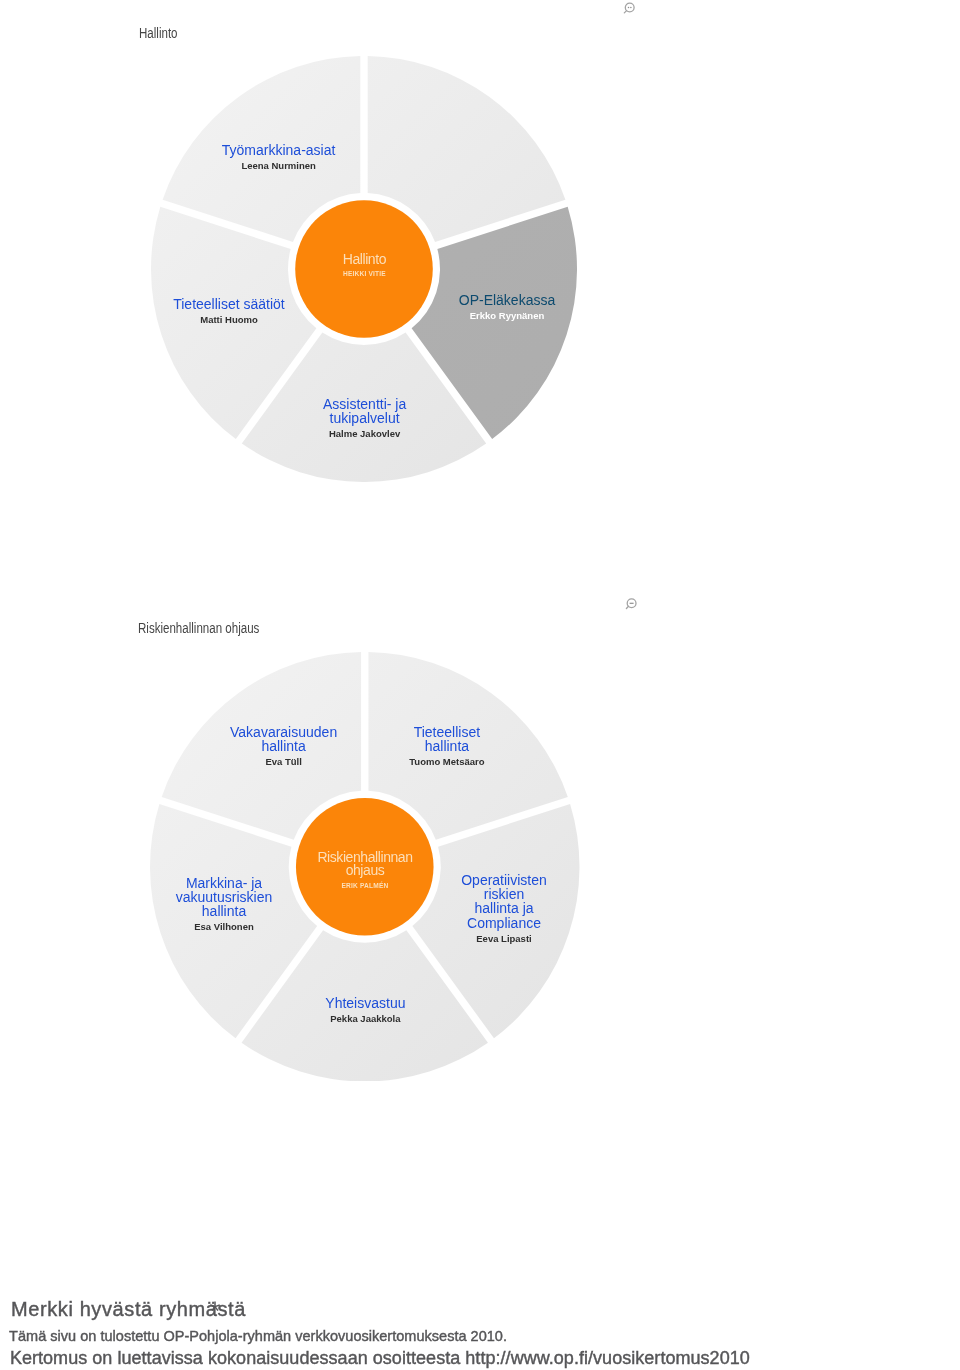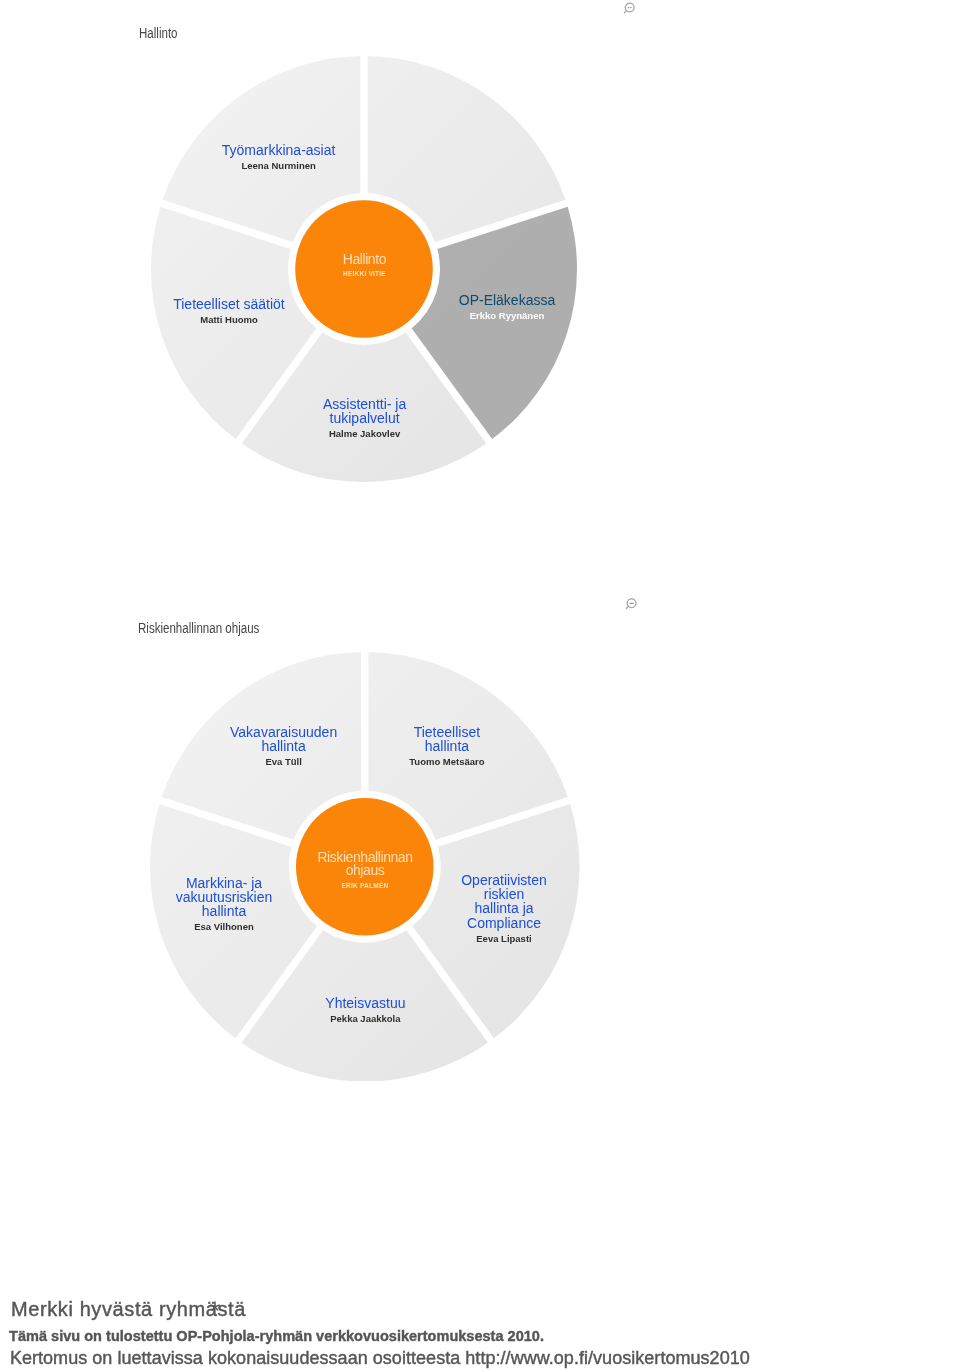--- a/index.html
+++ b/index.html
@@ -181,17 +181,17 @@
   </div>
   <svg class="star-mark" style="position:absolute;left:200.5px;top:1301.2px;" width="12" height="12" viewBox="0 0 12 12">
     <g stroke="#565658" stroke-width="1.5" stroke-linecap="butt">
       <line x1="6" y1="5.6" x2="6" y2="0.6"></line>
       <line x1="6" y1="5.6" x2="1.25" y2="4.05"></line>
       <line x1="6" y1="5.6" x2="10.75" y2="4.05"></line>
       <line x1="6" y1="5.6" x2="3.06" y2="9.65"></line>
       <line x1="6" y1="5.6" x2="8.94" y2="9.65"></line>
     </g>
   </svg>
-  <div class="f-mid" style="left:1.1px;top:1328.4px;font-weight:bold;">Tämä sivu on tulostettu OP-Pohjola-ryhmän verkkovuosikertomuksesta 2010.</div>
+  <div class="f-mid" style="left:1.1px;top:1328.4px;">Tämä sivu on tulostettu OP-Pohjola-ryhmän verkkovuosikertomuksesta 2010.</div>
   <div class="f-low" style="left:1.9px;top:1349.8px;">Kertomus on luettavissa kokonaisuudessaan osoitteesta http://www.op.fi/vuosikertomus2010</div>
   <div class="pageno" style="left:860px;width:100.5px;text-align:right;top:1351.2px;">6</div>
 
 </div>
 
 </body></html>

